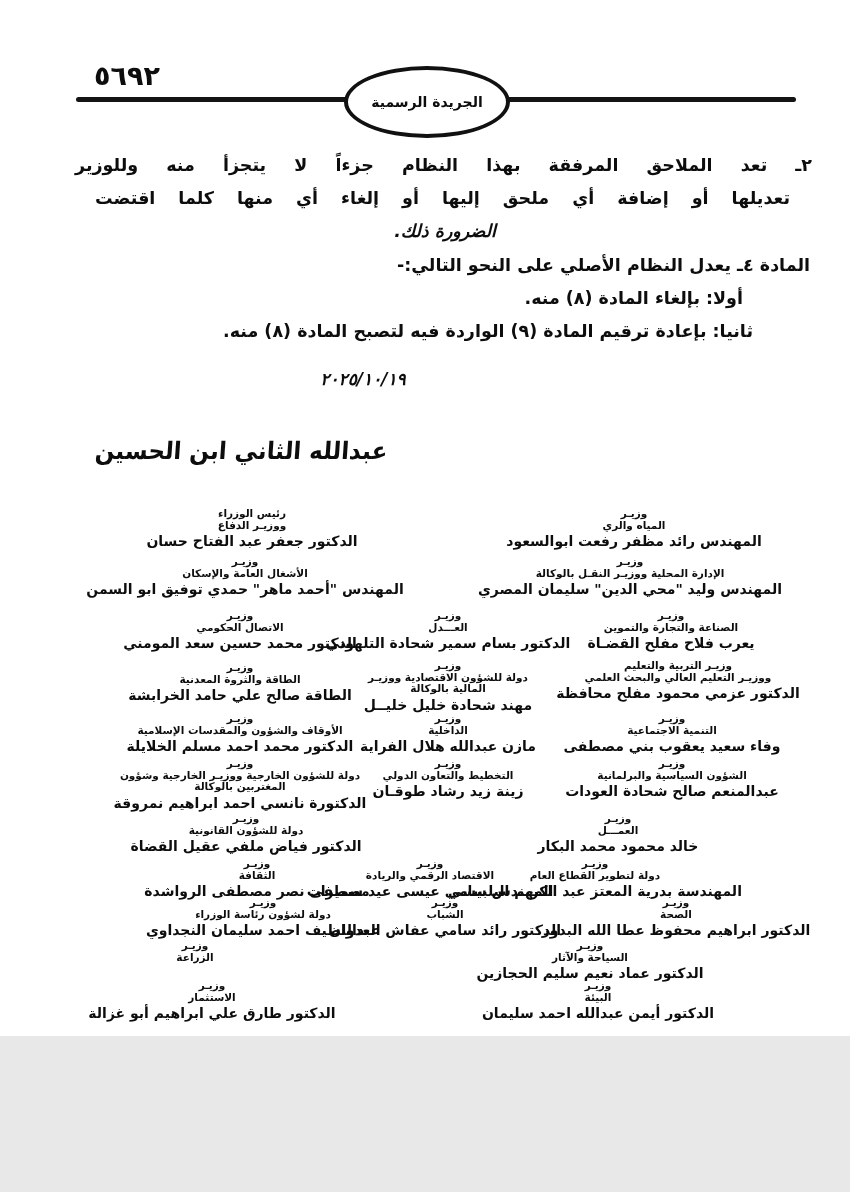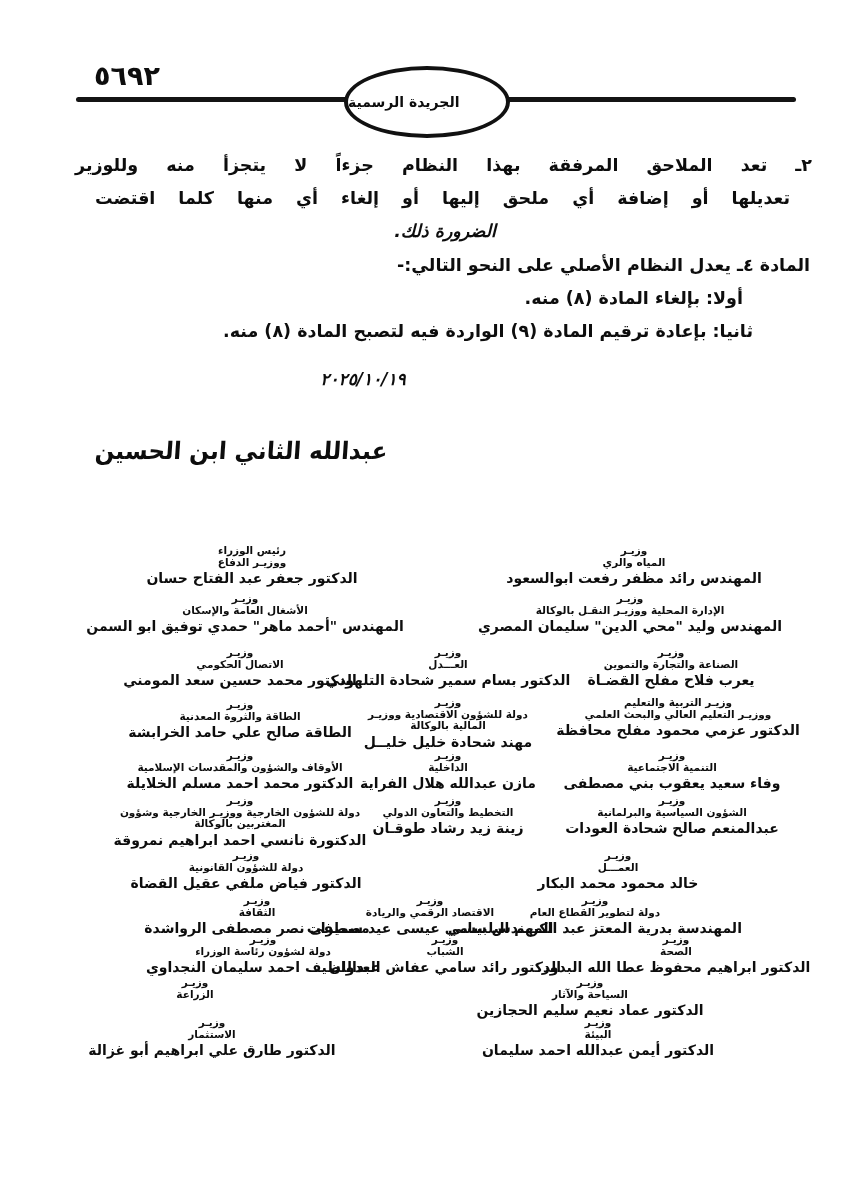--- a/index.html
+++ b/index.html
@@ -1,41 +1,41 @@
 <!DOCTYPE html>
 <html lang="ar"><head>
 <meta charset="utf-8">
 <style>
   html,body{margin:0;padding:0;background:#e8e8e8;}
   .page{
-    position:relative;width:850px;height:1192px;margin:0 auto;
+    position:relative;width:850px;height:1036px;margin:0 auto;
     background:#ffffff;overflow:hidden;
     font-family:"DejaVu Sans",sans-serif;color:#0d0d0d;
   }
   
   .page-number{position:absolute;top:60px;left:94px;font-size:27px;font-weight:bold;direction:rtl;}
   .header-rule{position:absolute;top:97px;left:76px;width:720px;height:5px;background:#141414;border-radius:3px;}
   .header-oval{
     position:absolute;top:66px;left:344px;width:158px;height:64px;
     border:4.5px solid #111;border-radius:50%;background:#fff;
-    display:flex;align-items:center;justify-content:flex-end;
+    display:flex;align-items:center;justify-content:center;
     font-size:14px;font-weight:bold;direction:rtl;z-index:2;
   }
   
   .bline{position:absolute;font-weight:bold;font-size:17.5px;direction:rtl;white-space:nowrap;line-height:28px;}
   .bjust{white-space:normal;text-align:justify;text-align-last:justify;}
   .centered{transform:translateX(-50%);font-style:italic;}
   .date-line{position:absolute;font-weight:bold;font-size:17px;direction:rtl;letter-spacing:2px;transform:translateX(-50%);}
   .signature{
     position:absolute;top:438px;left:95px;font-weight:bold;font-size:23px;
     direction:rtl;white-space:nowrap;transform:skewX(-4deg) scaleY(1.05);
   }
   
   .entry{position:absolute;transform:translateX(-50%);text-align:center;direction:rtl;white-space:nowrap;}
-  .mt{font-size:10.5px;font-weight:bold;line-height:11.5px;white-space:pre-line;margin-top:37px;}
+  .mt{font-size:10.5px;font-weight:bold;line-height:11.5px;white-space:pre-line;}
   .mn{font-size:14px;font-weight:bold;margin-top:2px;line-height:16px;}
 </style>
 </head>
 <body>
 
 <div class="page">
 
   <div class="page-number">٥٦٩٢</div>
   <div class="header-rule"></div>
   <div class="header-oval">

